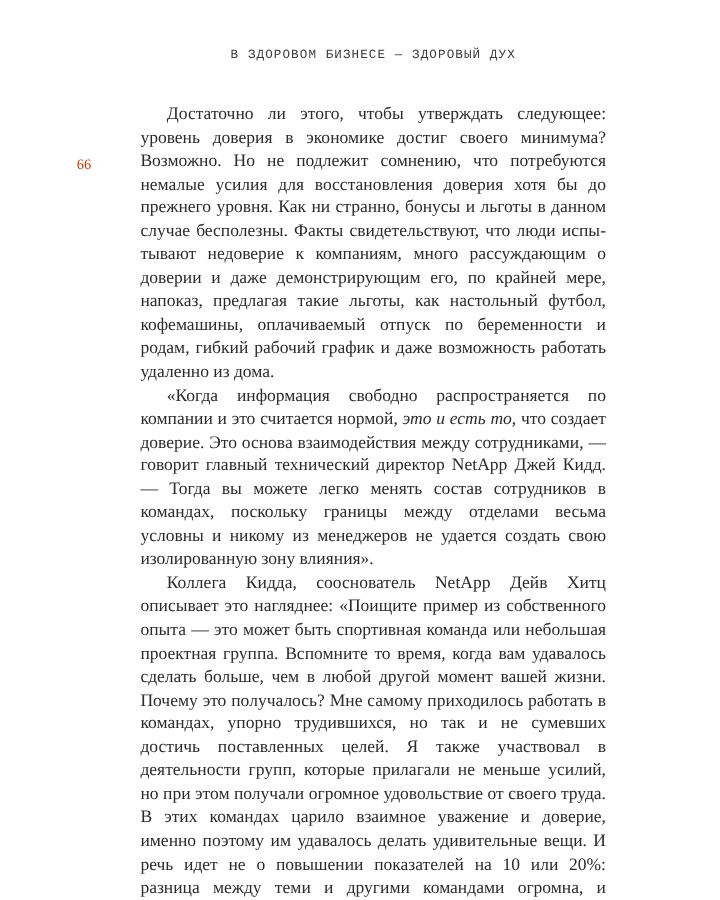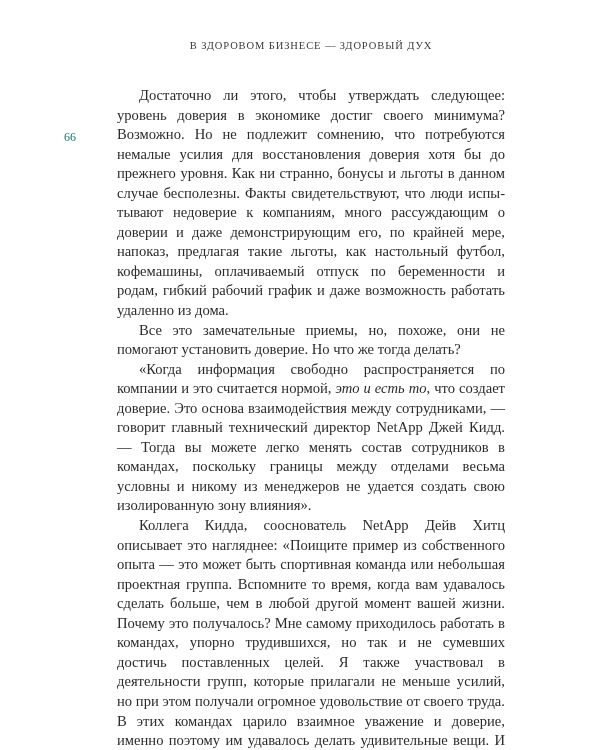--- a/index.html
+++ b/index.html
@@ -14,33 +14,33 @@
     overflow: hidden;
     font-family: "Liberation Serif", "DejaVu Serif", serif;
     color: #2b2b2b;
   }
   .running-head {
     position: absolute;
     top: 40px;
     left: 0;
     width: 600px;
     text-align: center;
-    font-family: Liberation Serif, serif;
+    font-family: Liberation Mono, monospace;
     font-size: 10.5px;
     letter-spacing: 0.9px;
     color: #3a3a3a;
     padding-left: 22px;
     box-sizing: border-box;
   }
   .page-number {
     position: absolute;
     top: 130px;
     left: 64px;
     font-size: 12px;
-    color: #0f766e;
+    color: #c2410c;
   }
   .body-text {
     position: absolute;
     top: 86px;
     left: 117px;
     width: 388px;
     font-size: 14.6px;
     line-height: 19.55px;
     text-align: justify;
     hyphens: manual;
@@ -57,21 +57,18 @@
 
 <div class="running-head">В ЗДОРОВОМ БИЗНЕСЕ — ЗДОРОВЫЙ ДУХ</div>
 
 <div class="page-number">66</div>
 
 <div class="body-text">
   <p>
     <span>Достаточно ли этого, чтобы утверждать следующее: уровень доверия в экономике достиг своего минимума? Возможно. Но не подлежит сомнению, что потребуются немалые усилия для восстановления доверия хотя бы до прежнего уровня. Как ни странно, бонусы и льготы в данном случае бесполезны. Факты свидетельствуют, что люди испы­тывают недоверие к компаниям, много рассуждающим о доверии и даже демонстрирующим его, по крайней мере, напоказ, предлагая такие льготы, как настольный футбол, кофемашины, оплачиваемый отпуск по беременности и родам, гибкий рабочий график и даже возможность работать удаленно из дома.</span>
   </p>
   <p>
-    <span>Все это замечательные приемы, но, похоже, они не помогают установить доверие. Но что же тогда делать?</span>
-  </p>
-  <p>
     <span>«Когда информация свободно распространяется по компании и это считается нормой, </span><em>это и есть то</em><span>, что создает доверие. Это основа взаимодействия между сотрудниками, — говорит главный технический директор NetApp Джей Кидд. — Тогда вы можете легко менять состав сотрудников в командах, поскольку границы между отделами весьма условны и никому из менеджеров не удается создать свою изолиро­ванную зону влияния».</span>
   </p>
   <p>
     <span>Коллега Кидда, сооснователь NetApp Дейв Хитц описывает это нагляднее: «Поищите пример из собственного опыта — это может быть спортивная команда или небольшая проектная группа. Вспомните то время, когда вам удавалось сделать больше, чем в любой другой момент вашей жизни. Почему это получалось? Мне самому приходилось работать в командах, упорно трудившихся, но так и не сумевших достичь поставленных целей. Я также участвовал в деятельности групп, которые прилагали не меньше усилий, но при этом получали огромное удовольствие от своего труда. В этих командах царило взаимное уважение и доверие, именно поэтому им удавалось делать удивительные вещи. И речь идет не о повышении показателей на 10 или 20%: разница между теми и другими командами огромна, и результаты в два-три раза выше».</span>
   </p>
 </div>
 
 </body></html>

